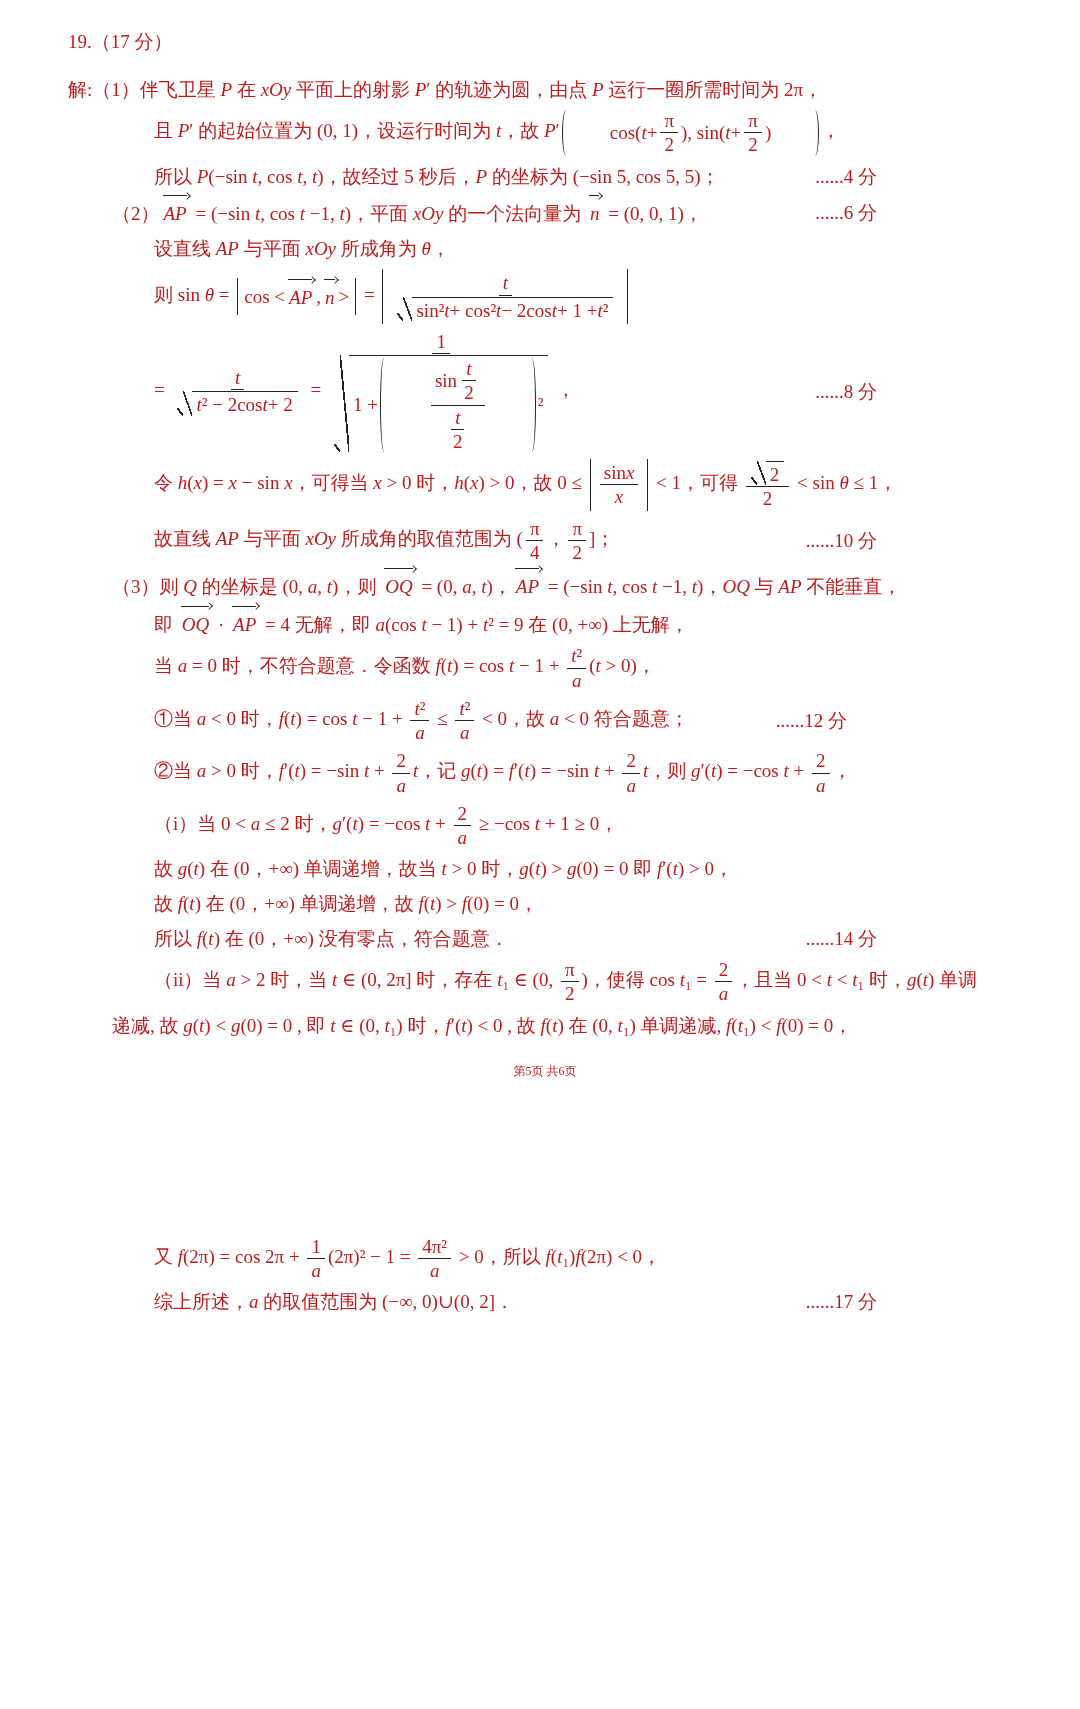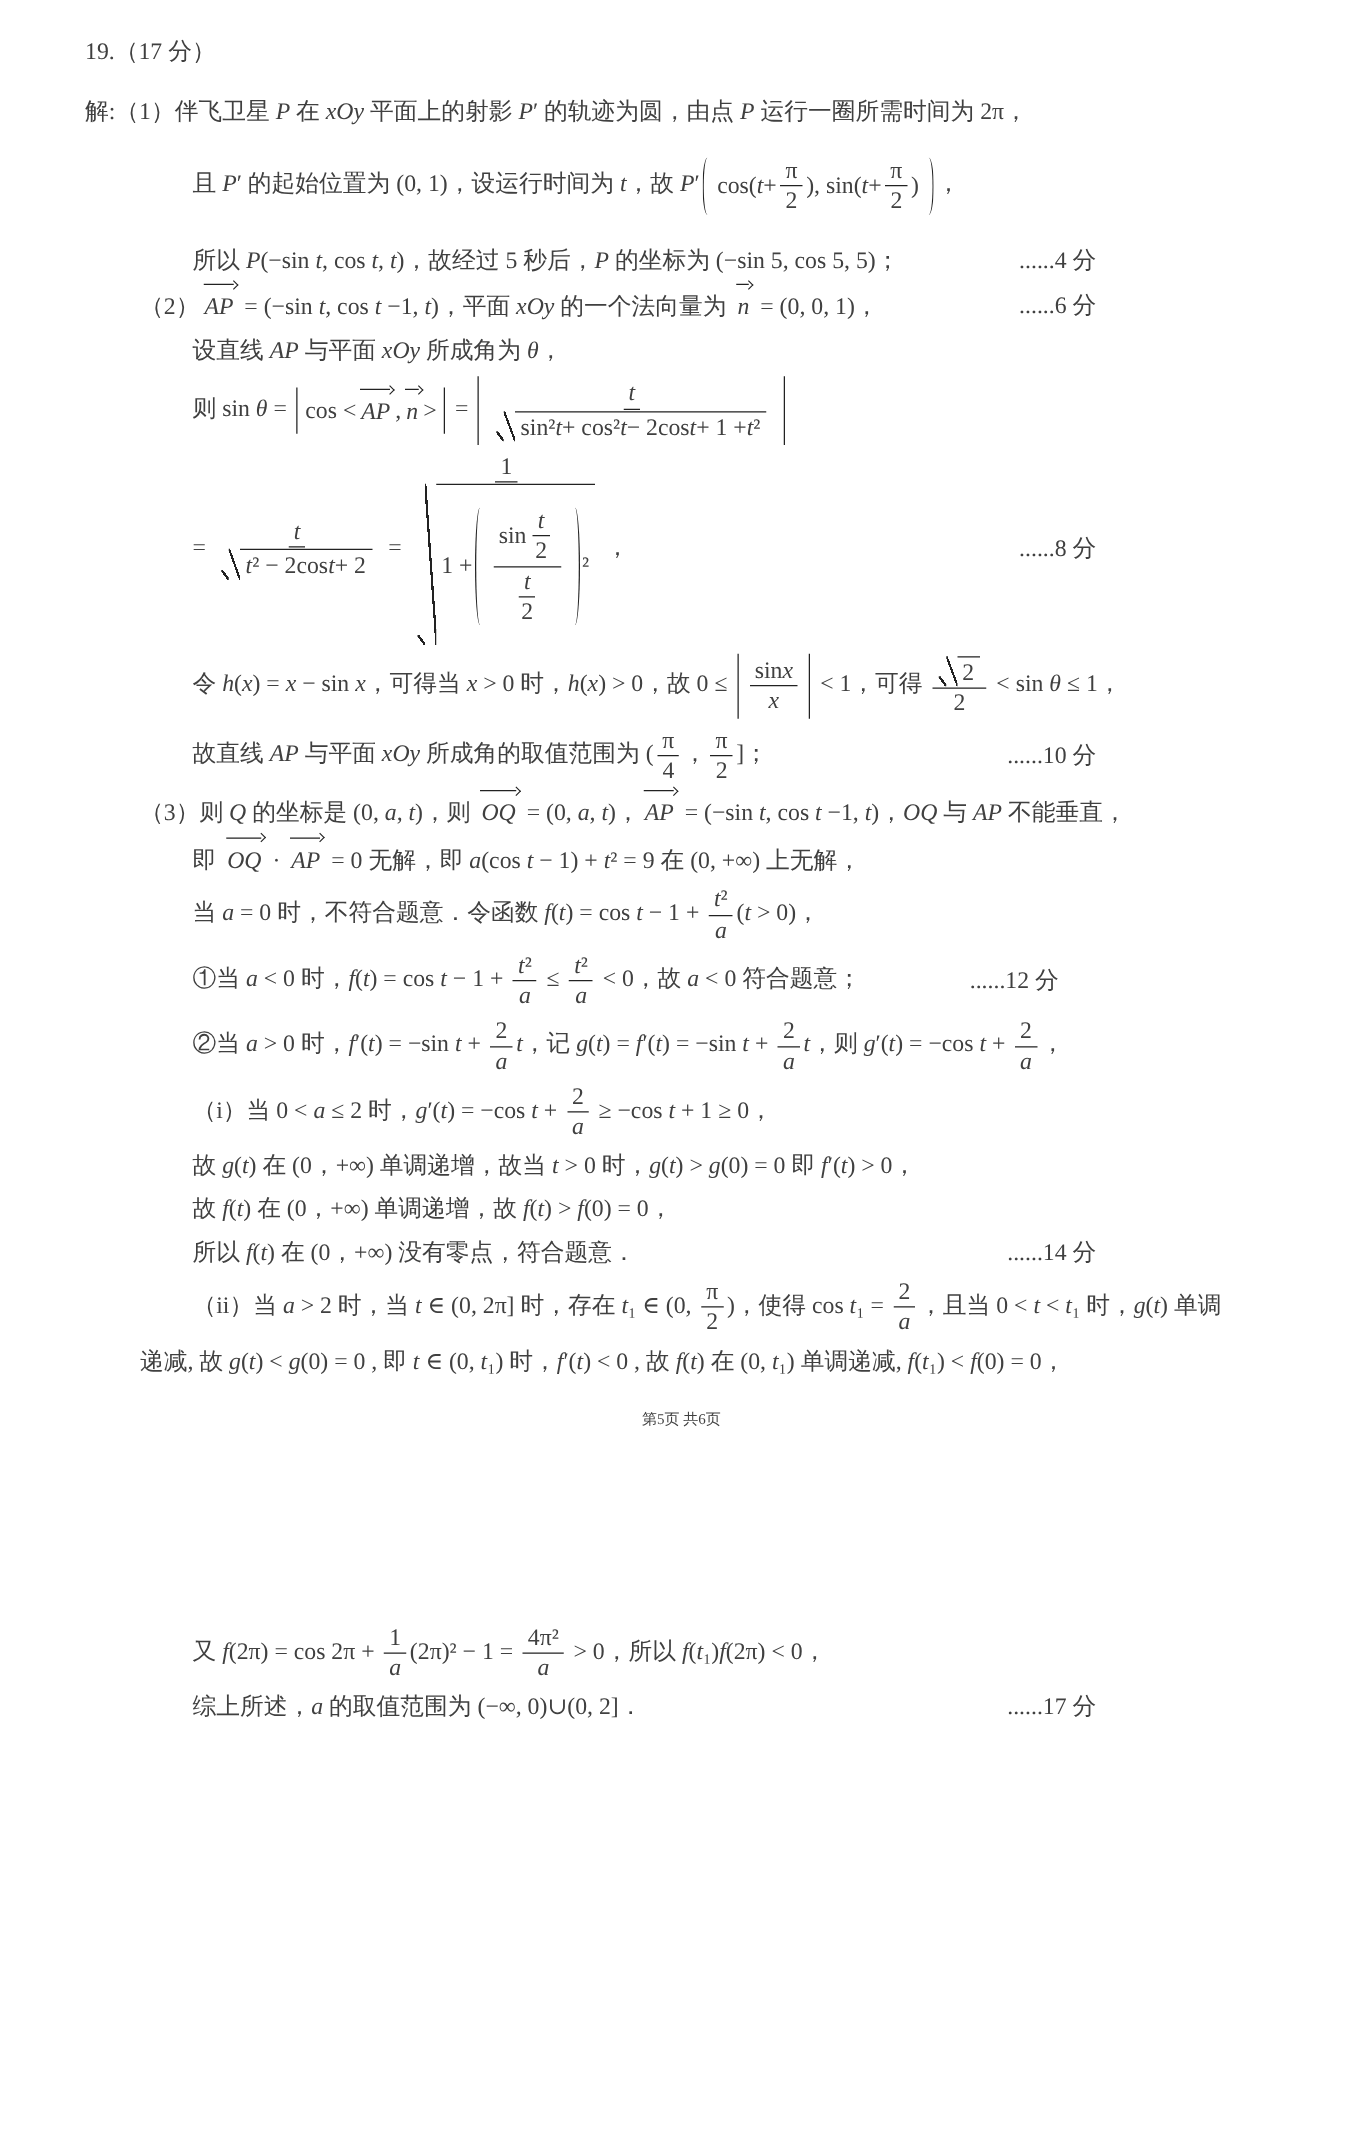--- a/index.html
+++ b/index.html
@@ -1,18 +1,18 @@
 <!DOCTYPE html>
 <html><head>
 <meta charset="utf-8">
 <style>
   html,body{margin:0;padding:0;background:#ffffff;}
   .page{
     width:1080px;height:1709px;box-sizing:border-box;overflow:hidden;
-    background:#fff;color:#404040;
+    background:#fff;color:#b91c1c;
     font-family:"Liberation Serif","DejaVu Serif",serif;
     font-size:19px;line-height:1.45;
     padding:26px 58px 0 68px;position:relative;
   }
   .line{display:flex;align-items:center;margin:7px 0;}
   .content{flex:1 1 auto;min-width:0;}
   .score{flex:0 0 auto;white-space:nowrap;padding-right:145px;align-self:center;}
   .ind0{padding-left:0;margin-top:20px;}
   .ind1{padding-left:44px;}
   .ind2{padding-left:86px;}
@@ -28,21 +28,21 @@
   .sqrt>.hook{width:6px;align-self:flex-end;height:38%;min-height:8px;
     background:linear-gradient(to right top,transparent 42%,#222 42%,#222 62%,transparent 62%);}
   .sqrt>.slash{width:9px;
     background:linear-gradient(to right top,transparent 46%,#222 46%,#222 56%,transparent 56%);}
   .sqrt>.box{border-top:1.6px solid #222;padding:2px 5px 0 4px;display:inline-flex;align-items:center;white-space:nowrap;}
   
   .abs{display:inline-flex;align-items:center;vertical-align:middle;
        border-left:1.5px solid #222;border-right:1.5px solid #222;
        padding:3px 6px;margin:0 3px;white-space:nowrap;}
   
-  .paren{display:inline-flex;align-items:flex-end;vertical-align:middle;margin:16px 2px;}
+  .paren{display:inline-flex;align-items:flex-end;vertical-align:middle;margin:0 2px;gap:36px;}
   .paren>.pl{align-self:stretch;width:7px;border-left:1.7px solid #222;
              border-radius:50% 0 0 50%/50% 0 0 50%;margin-right:4px;}
   .paren>.pr{align-self:stretch;width:7px;border-right:1.7px solid #222;
              border-radius:0 50% 50% 0/0 50% 50% 0;margin-left:4px;}
   .paren>.pmid{display:inline-flex;align-items:center;white-space:nowrap;}
   
   .vec{position:relative;display:inline-block;margin:0 3px;padding:3px 1px 0 1px;}
   .vec::before{content:"";position:absolute;left:0;right:1px;top:-2px;border-top:1.4px solid #222;}
   .vec::after{content:"";position:absolute;right:-2px;top:-4.6px;width:5px;height:5px;
               border-top:1.4px solid #222;border-right:1.4px solid #222;
@@ -240,21 +240,21 @@
             <span class="den">
               <span class="t">2</span>
             </span>
           </span><span class="t">]；</span></span>
         <span class="score">......10 分</span>
       </div>
       <div class="line ind1">
         <span class="content"><span class="t">（3）则 </span><i>Q</i><span class="t"> 的坐标是 (0,  </span><i>a</i><span class="t">,  </span><i>t</i><span class="t">)，则 </span><span class="vec"><i>OQ</i></span><span class="t"> = (0,  </span><i>a</i><span class="t">,  </span><i>t</i><span class="t">)，</span><span class="vec"><i>AP</i></span><span class="t"> = (−sin </span><i>t</i><span class="t">, cos </span><i>t</i><span class="t"> −1,  </span><i>t</i><span class="t">)，</span><i>OQ</i><span class="t"> 与 </span><i>AP</i><span class="t"> 不能垂直，</span></span>
       </div>
       <div class="line ind2">
-        <span class="content"><span class="t">即 </span><span class="vec"><i>OQ</i></span><span class="t"> · </span><span class="vec"><i>AP</i></span><span class="t"> = 0 无解，即 </span><i>a</i><span class="t">(cos </span><i>t</i><span class="t"> − 1) + </span><i>t</i><span class="t">² = 9 在 (0, +∞) 上无解，</span></span>
+        <span class="content"><span class="t">即 </span><span class="vec"><i>OQ</i></span><span class="t"> · </span><span class="vec"><i>AP</i></span><span class="t"> = 4 无解，即 </span><i>a</i><span class="t">(cos </span><i>t</i><span class="t"> − 1) + </span><i>t</i><span class="t">² = 9 在 (0, +∞) 上无解，</span></span>
       </div>
       <div class="line ind2">
         <span class="content"><span class="t">当 </span><i>a</i><span class="t"> = 0 时，不符合题意．令函数 </span><i>f</i><span class="t">(</span><i>t</i><span class="t">) = cos </span><i>t</i><span class="t"> − 1 + </span><span class="frac">
             <span class="num">
               <i>t</i>
               <span class="t">²</span>
             </span>
             <span class="den">
               <i>a</i>
             </span>

